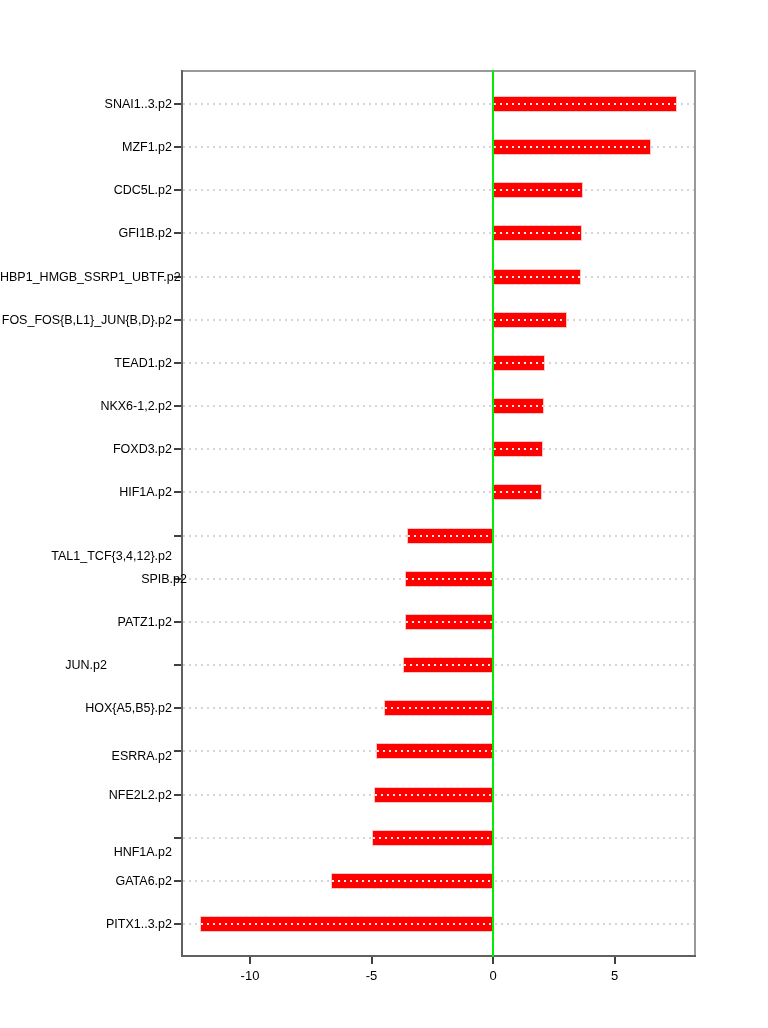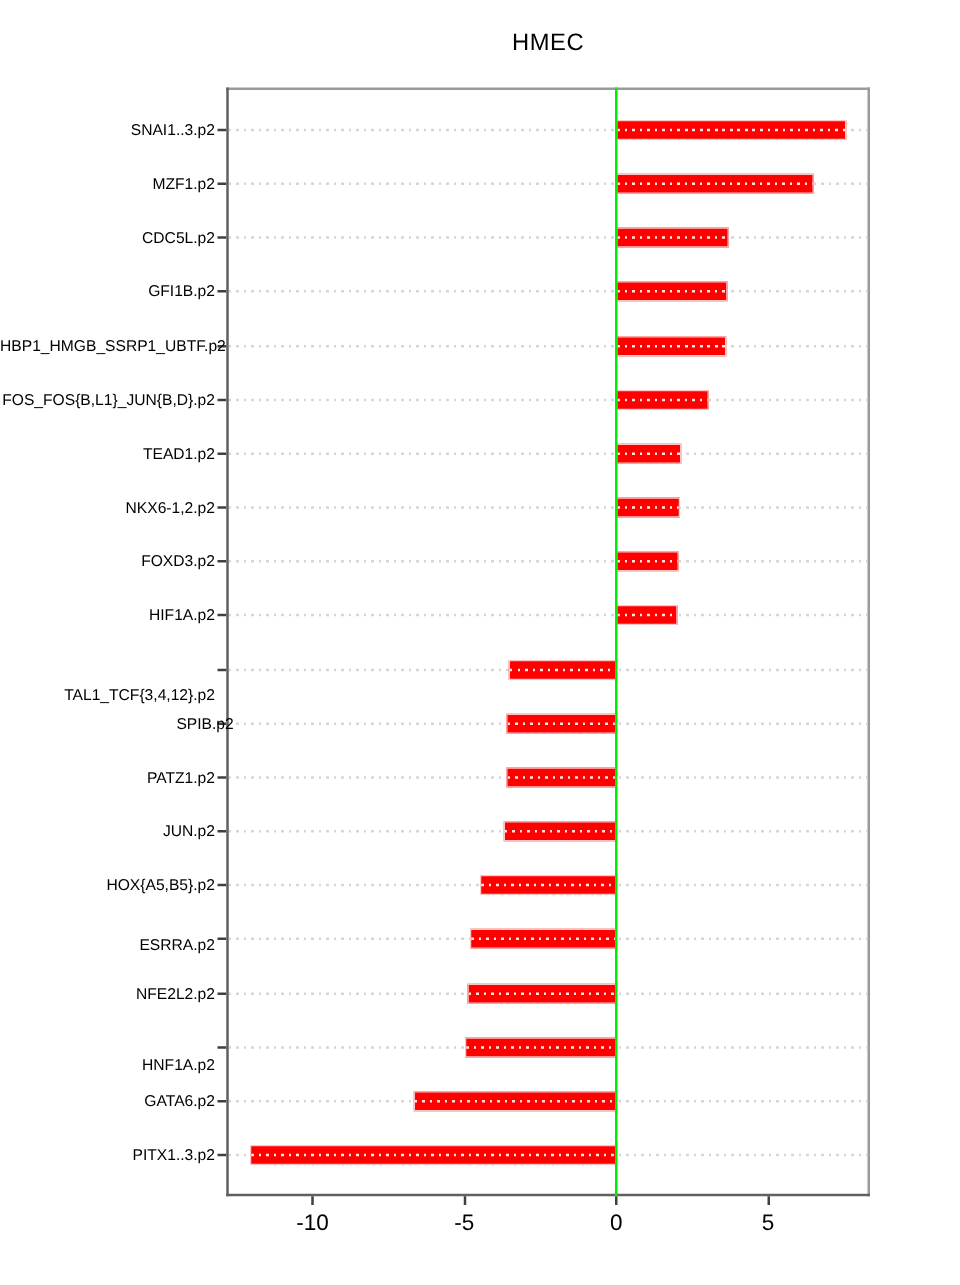--- a/index.html
+++ b/index.html
@@ -27,36 +27,35 @@
   }
   .bar-dots{
     position:absolute;left:0;top:6px;width:100%;height:2px;
     background:repeating-linear-gradient(to right,rgba(255,255,255,.9) 0 2px,transparent 2px 6px);
   }
   .zero-line{position:absolute;top:0;width:2px;height:887px;background:#00ee00;z-index:5;}
   .x-tick{position:absolute;width:2px;height:7px;background:#404040;top:957px;}
   .y-tick{position:absolute;width:7px;height:2px;background:#404040;left:174px;}
   .x-tick-label{
     position:absolute;top:968px;width:60px;text-align:center;
-    font-size:18px;color:#000;
+    font-size:13px;color:#000;
   }
   .y-label{
     position:absolute;left:0;width:172px;height:16px;line-height:16px;
     text-align:right;font-size:12.5px;color:#000;white-space:nowrap;
   }
   .x-axis-label{
     position:absolute;left:181px;top:1000px;width:515px;text-align:center;
     font-size:13.5px;color:#000;
   }
 </style>
 </head>
 <body>
 
 <div class="canvas">
-  <div class="chart-title">HMEC</div>
 
   <div class="plot-area">
     <div class="frame-edge edge-top"></div>
     <div class="frame-edge edge-right"></div>
     <div class="frame-edge edge-left"></div>
     <div class="frame-edge edge-bottom"></div>
   <div class="gridline" style="top: 33px;"></div>
       <div class="bar" title="SNAI1..3.p2" style="top: 26px; left: 312px; width: 184.194px;">
         <div class="bar-dots"></div>
       </div>
@@ -159,21 +158,21 @@
     <div class="y-label" style="top: 441.28px;">FOXD3.p2</div>
     <div class="y-tick" style="top: 491.44px;"></div>
     <div class="y-label" style="top: 484.44px;">HIF1A.p2</div>
     <div class="y-tick" style="top: 534.6px;"></div>
     <div class="y-label" style="top: 548px;">TAL1_TCF{3,4,12}.p2</div>
     <div class="y-tick" style="top: 577.76px;"></div>
     <div class="y-label" style="top: 570.76px; padding-left: 15px;">SPIB.p2</div>
     <div class="y-tick" style="top: 620.92px;"></div>
     <div class="y-label" style="top: 613.92px;">PATZ1.p2</div>
     <div class="y-tick" style="top: 664.08px;"></div>
-    <div class="y-label" style="top: 657.08px;">JUN.p2</div>
+    <div class="y-label" style="top: 657.08px; text-align: center;">JUN.p2</div>
     <div class="y-tick" style="top: 707.24px;"></div>
     <div class="y-label" style="top: 700.24px;">HOX{A5,B5}.p2</div>
     <div class="y-tick" style="top: 750.4px;"></div>
     <div class="y-label" style="top: 748px;">ESRRA.p2</div>
     <div class="y-tick" style="top: 793.56px;"></div>
     <div class="y-label" style="top: 786.56px;">NFE2L2.p2</div>
     <div class="y-tick" style="top: 836.72px;"></div>
     <div class="y-label" style="top: 844px;">HNF1A.p2</div>
     <div class="y-tick" style="top: 879.88px;"></div>
     <div class="y-label" style="top: 872.88px;">GATA6.p2</div>

